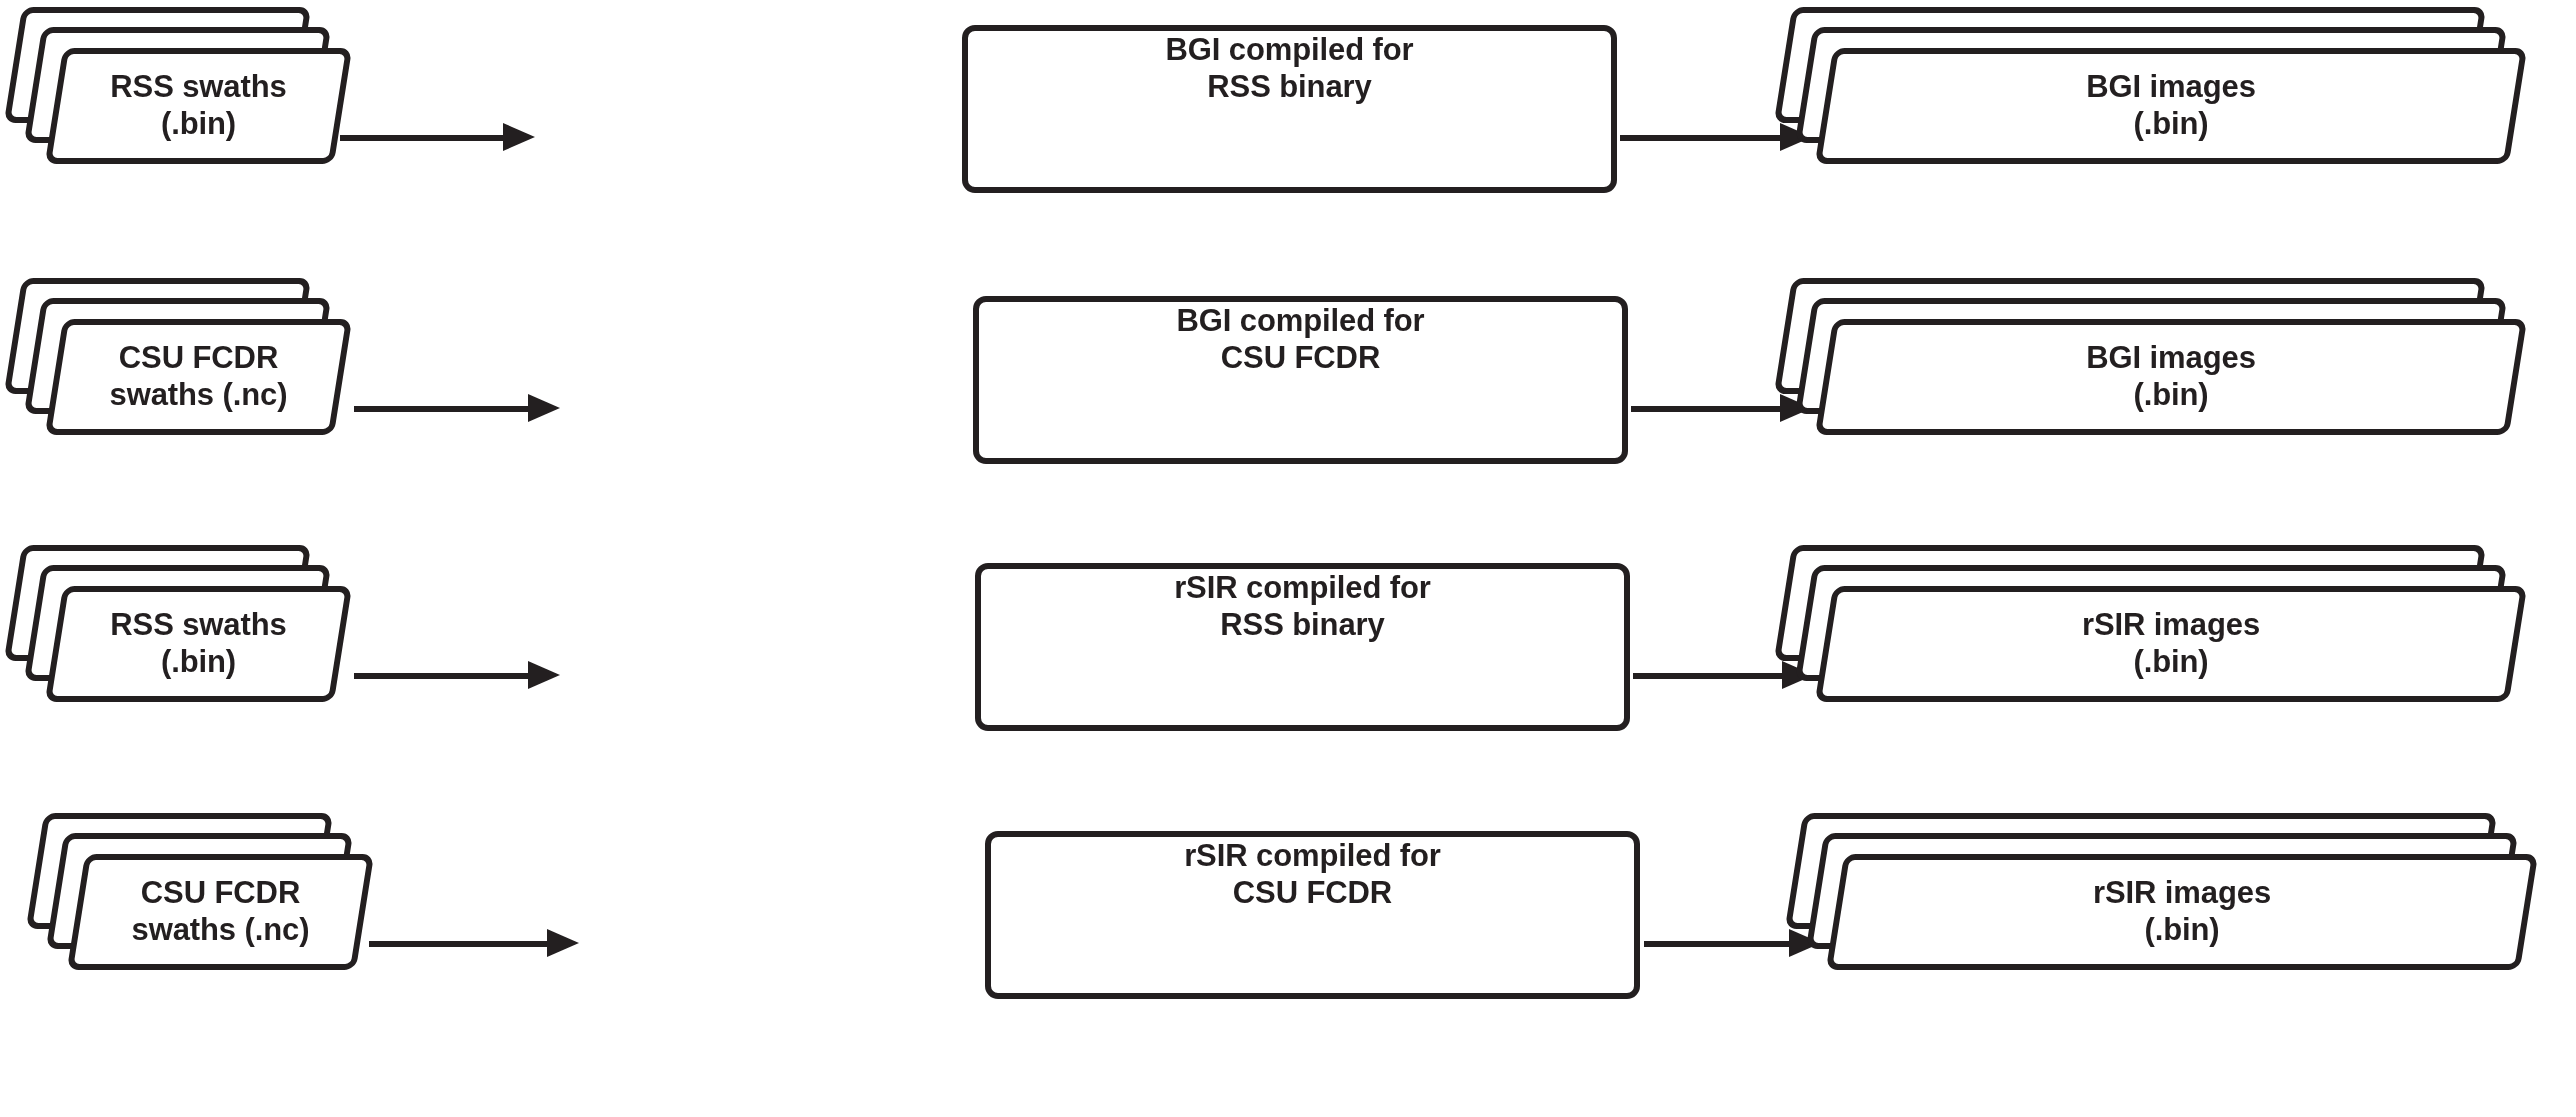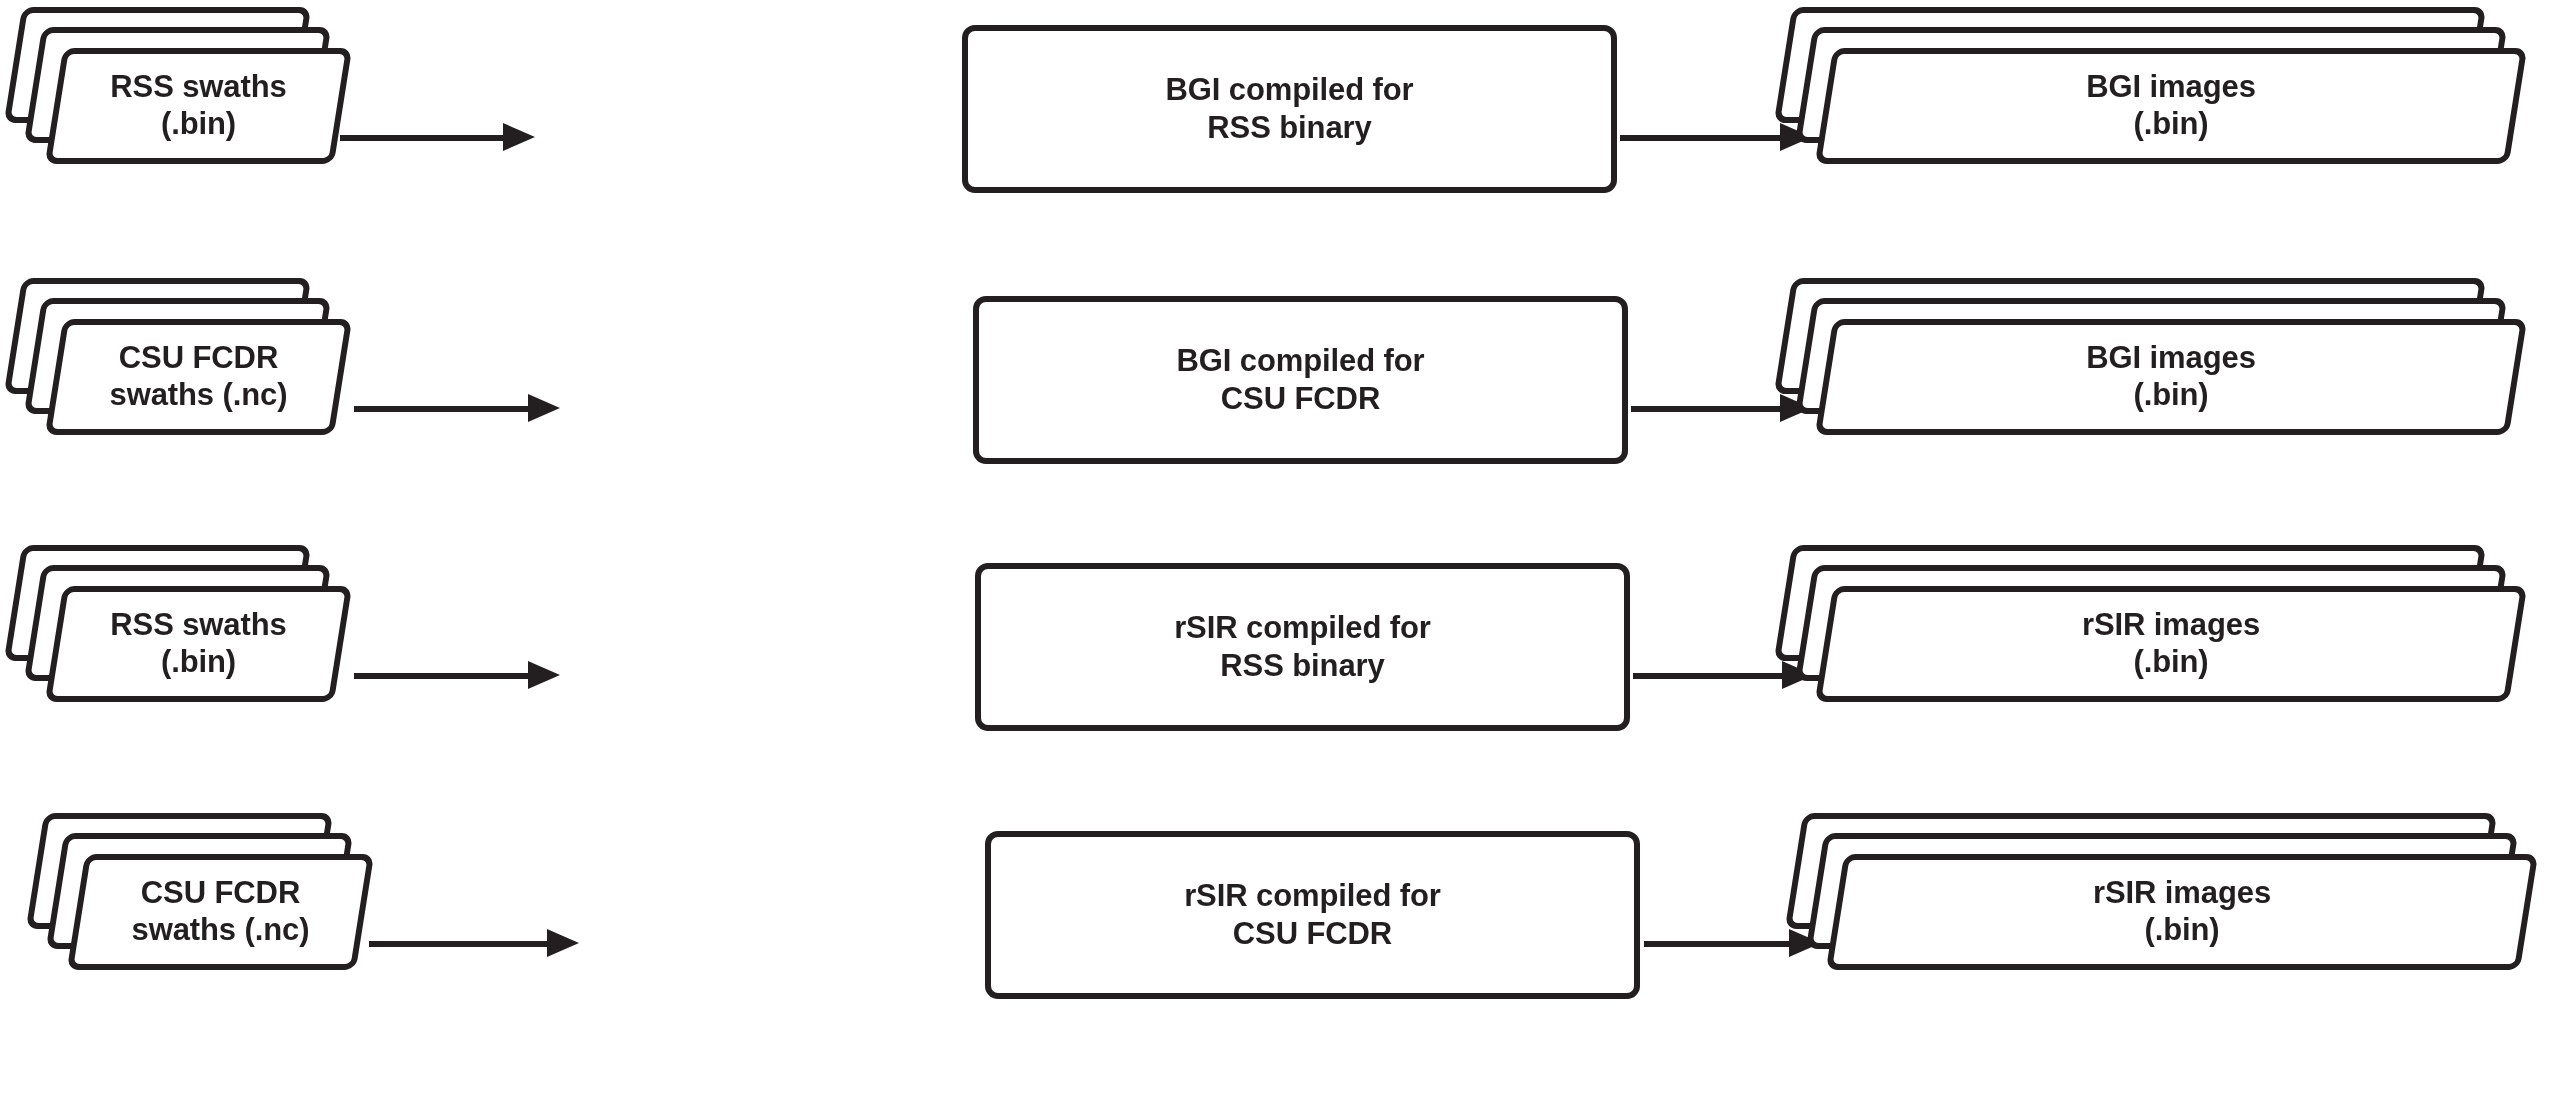--- a/index.html
+++ b/index.html
@@ -56,21 +56,21 @@
 
   
   .process{
     position:absolute;
     top:27.5px;
     height:168px;
     background:#ffffff;
     border:6.5px solid #231f20;
     border-radius:13px;
     box-sizing:border-box;
-    display:flex;align-items:center;justify-content:center;
+    display:flex;justify-content:center;
   }
   .process-label{
     text-align:center;
     font-weight:700;
     font-size:31px;
     line-height:1.2;
     color:#231f20;
     white-space:pre-line;
     letter-spacing:-0.1px;
   }

